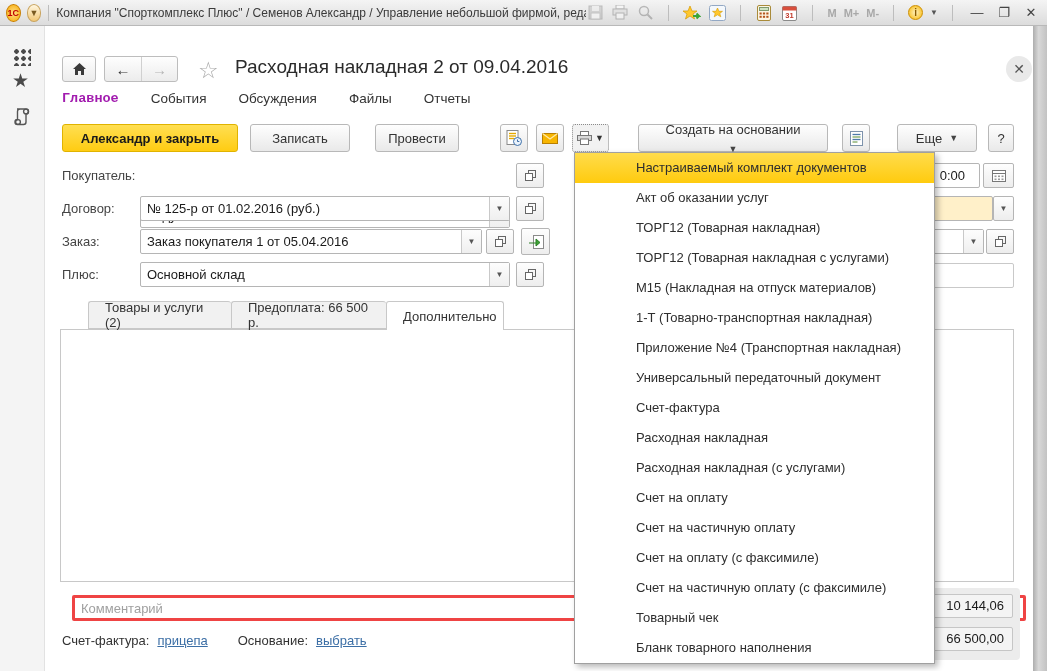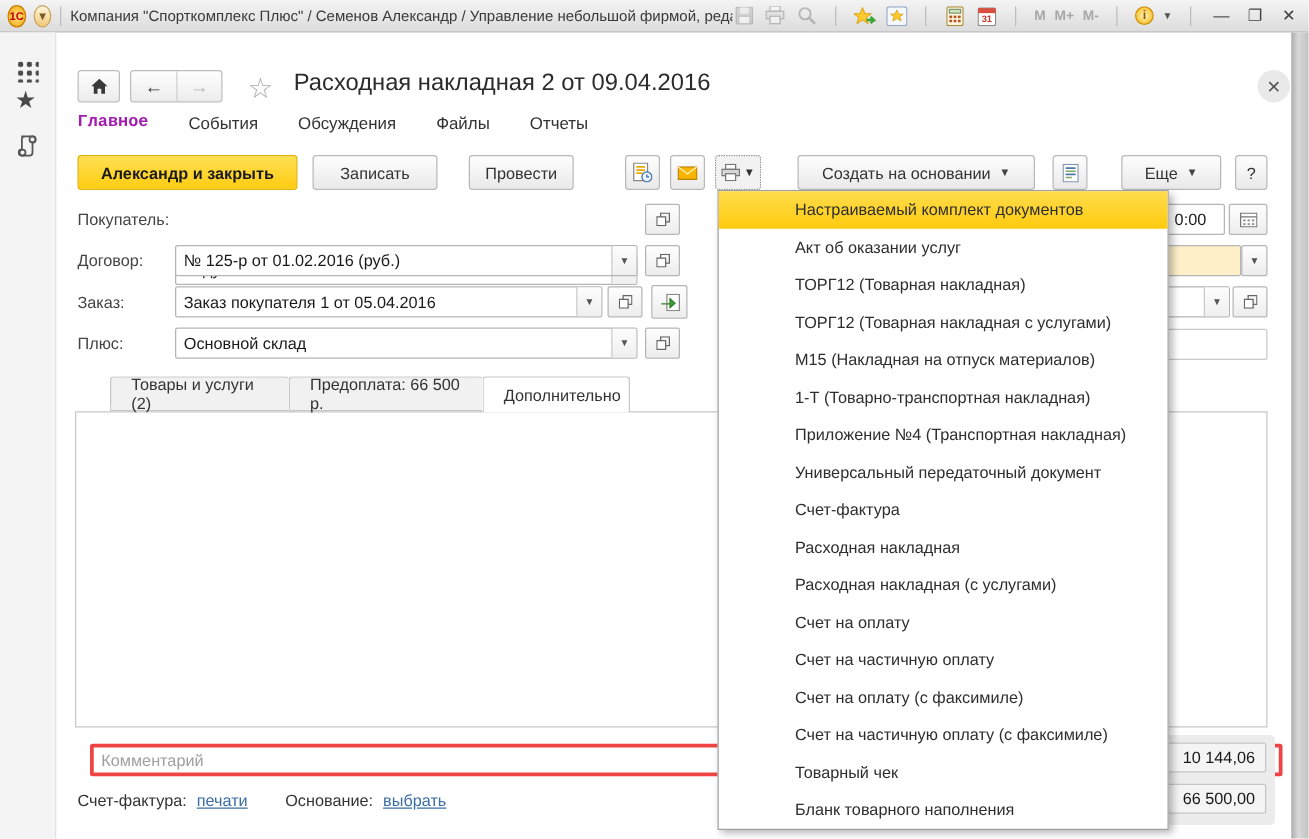--- a/index.html
+++ b/index.html
@@ -240,21 +240,21 @@
   </div>
   <div class="iconbtn pressed" style="left:572px; top:124px; width:37px;">
     <svg width="15" height="14">
         <rect x="3.5" y="0.5" width="8" height="4" fill="#fff" stroke="#777"></rect>
         <rect x="0.5" y="4.5" width="14" height="5" fill="#D8D8D8" stroke="#777"></rect>
         <rect x="3.5" y="8" width="8" height="5.5" fill="#fff" stroke="#777"></rect>
       </svg>
     <span class="caret" style="font-size:9px;">▼</span>
   </div>
 
-  <div class="btn" style="left:638px; top:124px; width:190px;">
+  <div class="btn" style="left:638px; top:124px; width:190px;flex-direction:column;">
     <span>Создать на основании</span>
     <span class="caret">▼</span>
   </div>
   <div class="iconbtn" style="left:842px; top:124px; width:28px;">
     <svg width="13" height="15">
         <rect x="0.5" y="0.5" width="12" height="14" fill="#fff" stroke="#7E93AC"></rect>
         <line x1="2.5" y1="3.5" x2="10.5" y2="3.5" stroke="#4E7AA8" stroke-width="1.3"></line>
         <line x1="2.5" y1="6" x2="10.5" y2="6" stroke="#7DA861" stroke-width="1.3"></line>
         <line x1="2.5" y1="8.5" x2="10.5" y2="8.5" stroke="#4E7AA8" stroke-width="1.3"></line>
         <line x1="2.5" y1="11" x2="7.5" y2="11" stroke="#7DA861" stroke-width="1.3"></line>
@@ -398,21 +398,21 @@
   </div>
 
   <div class="link" style="position:absolute; left:70px; top:424px;">Реквизиты печати</div>
   <div class="hint" style="left:70px; top:447px;">Заполнение реквизитов, используемых для печати документов, например: ответст</div>
   <div class="hint" style="left:70px; top:464px;">грузоперевозчик, грузоотправитель, марка автомобиля и прицепа и т.д.</div>
 
   <input class="comment" type="text" placeholder="Комментарий" style="">
 
   <div class="inv-row">
     <span>Счет-фактура:</span>
-    <span class="link">печати</span>
+    <span class="link">прицепа</span>
     <span style="width:14px;"></span>
     <span>Основание:</span>
     <span class="link">выбрать</span>
   </div>
 
   <div class="totals">
     <div class="totbox" style="top:6px;">10 144,06</div>
     <div class="totbox" style="top:39px;">66 500,00</div>
   </div>
 

